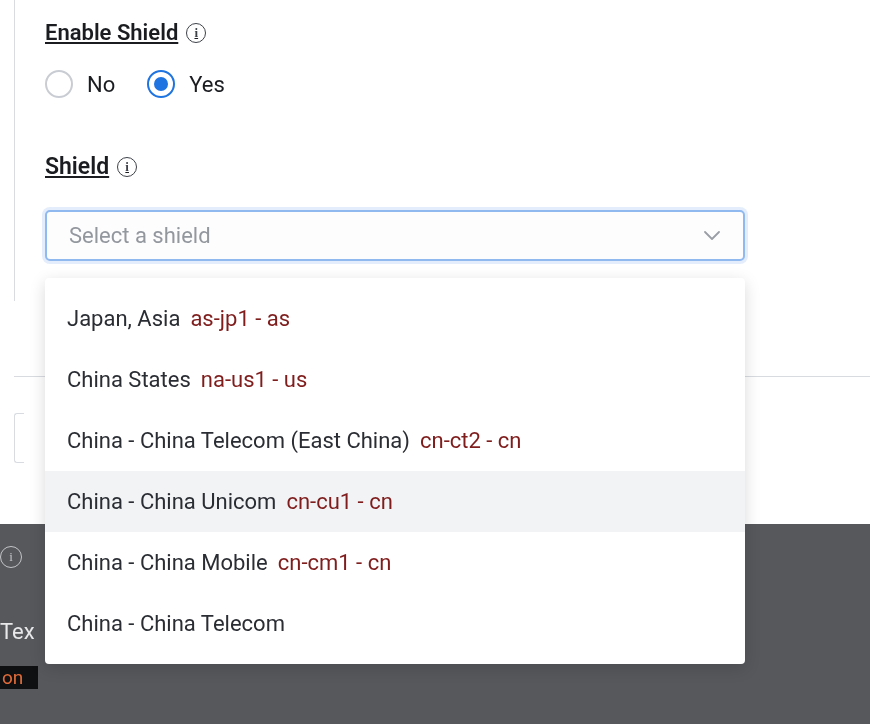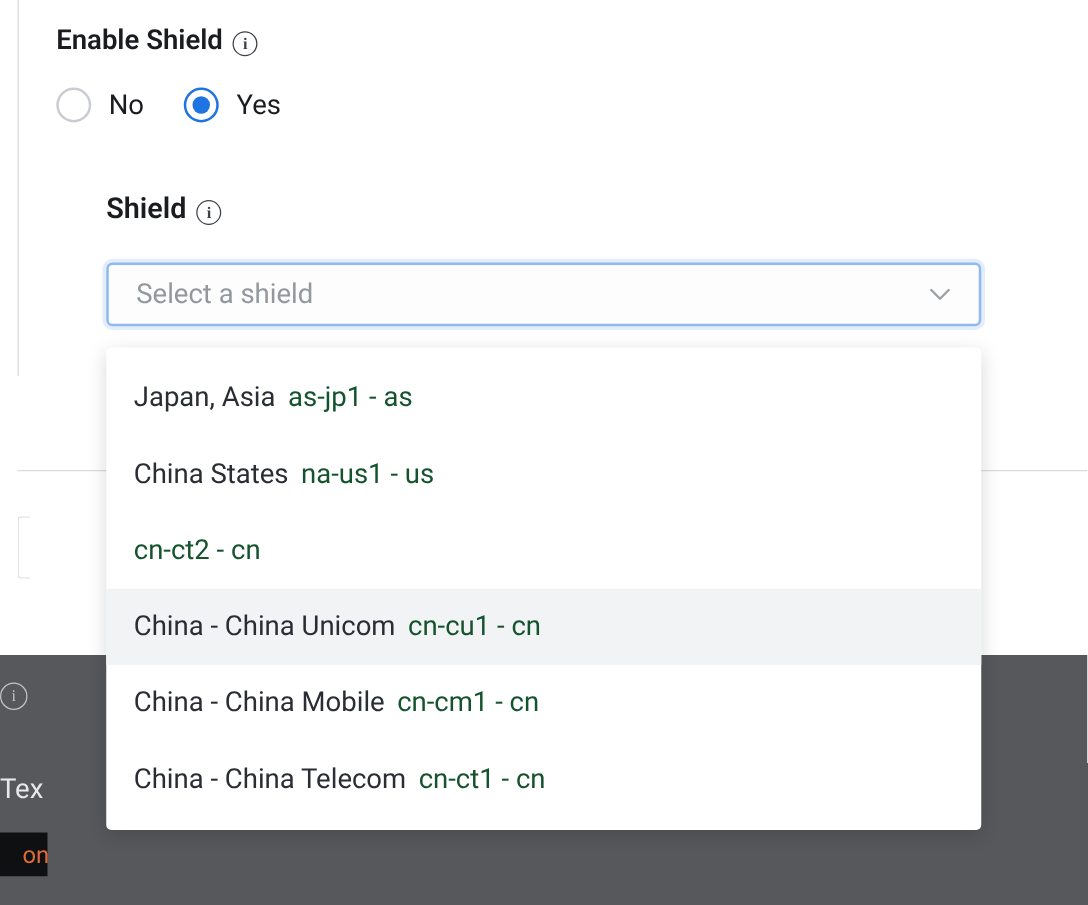--- a/index.html
+++ b/index.html
@@ -23,26 +23,27 @@
       margin-left: 14px;
       background: #ffffff;
     }
     
     .panel-inner {
       padding: 20px 30px 40px 30px;
     }
     
     .field-label {
       display: flex;
-      align-items: flex-end;
+      align-items: center;
       gap: 8px;
       font-size: 22px;
       font-weight: 600;
       color: #1a1c20;
       margin-bottom: 25px;
+      text-decoration: underline;
     }
     
     .info-icon {
       display: inline-flex;
       align-items: center;
       justify-content: center;
       width: 20px;
       height: 20px;
       border: 1.8px solid #3d4148;
       border-radius: 50%;
@@ -162,21 +163,21 @@
     
     .dropdown-option.highlighted {
       background: #f2f3f5;
     }
     
     .option-name {
       color: #2a2d33;
     }
     
     .option-code {
-      color: #14532d;
+      color: #7f1d1d;
     }
     
     .panel-border-bottom {
       border-bottom: 1px solid #d8dbe0;
       position: absolute;
       left: 14px;
       width: 856px;
       top: 376px;
     }
     
@@ -223,33 +224,32 @@
       top: 95px;
       color: #e8e8ea;
       font-size: 22px;
     }
     
     .dark-orange-strip {
       position: absolute;
       left: 0;
       top: 142px;
       width: 38px;
-      height: 35px;
+      height: 23px;
       background: #0f1011;
       color: #e06a3a;
       font-size: 19px;
       display: flex;
       align-items: center;
-      padding-left: 18px;
+      padding-left: 2px;
     }
 
     .dropdown-container-z {
       position: relative;
       z-index: 5;
-      margin-left: 40px;
     }
   </style>
 </head>
 <body>
 
 <div class="panel">
   <div class="panel-inner">
 
     <div class="field-label">
       <span>Enable Shield</span>
@@ -286,33 +286,33 @@
         <div class="dropdown" id="dropdown-list">
         <div class="dropdown-option">
               <span class="option-name">Japan, Asia</span>
               <span class="option-code">as-jp1 - as</span>
             </div>
             <div class="dropdown-option">
               <span class="option-name">China States</span>
               <span class="option-code">na-us1 - us</span>
             </div>
             <div class="dropdown-option">
+              <span class="option-name">China - China Telecom (East China)</span>
               <span class="option-code">cn-ct2 - cn</span>
             </div>
             <div class="dropdown-option highlighted">
               <span class="option-name">China - China Unicom</span>
               <span class="option-code">cn-cu1 - cn</span>
             </div>
             <div class="dropdown-option">
               <span class="option-name">China - China Mobile</span>
               <span class="option-code">cn-cm1 - cn</span>
             </div>
             <div class="dropdown-option">
               <span class="option-name">China - China Telecom</span>
-              <span class="option-code">cn-ct1 - cn</span>
             </div>
           </div>
       </div>
     </div>
 
   </div>
 </div>
 
 <div class="panel-border-bottom"></div>
 <div class="bg-box"></div>

